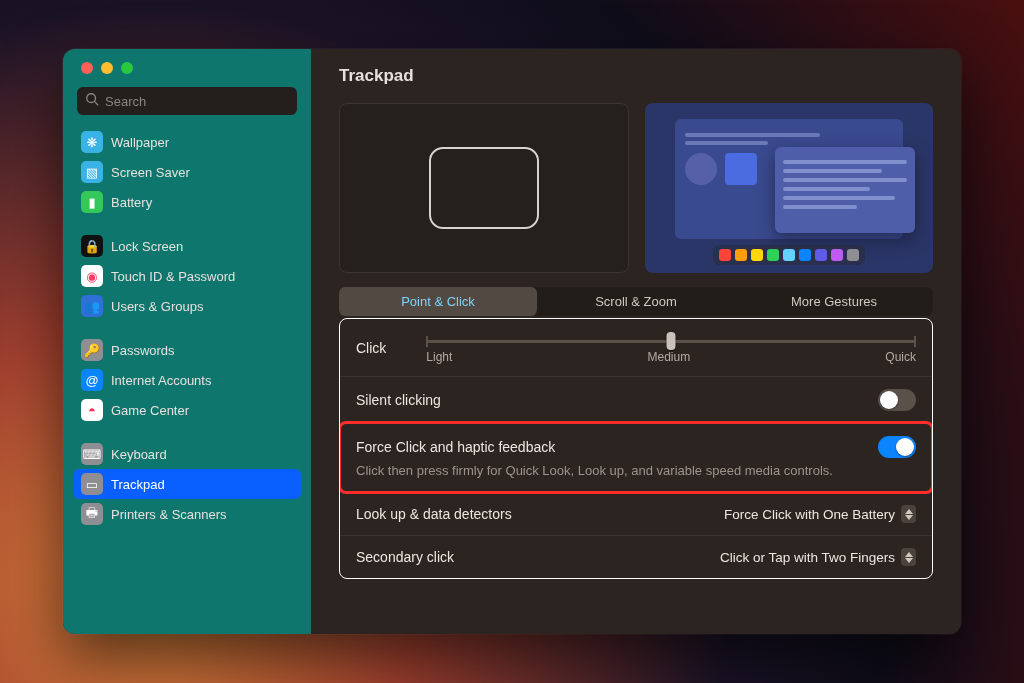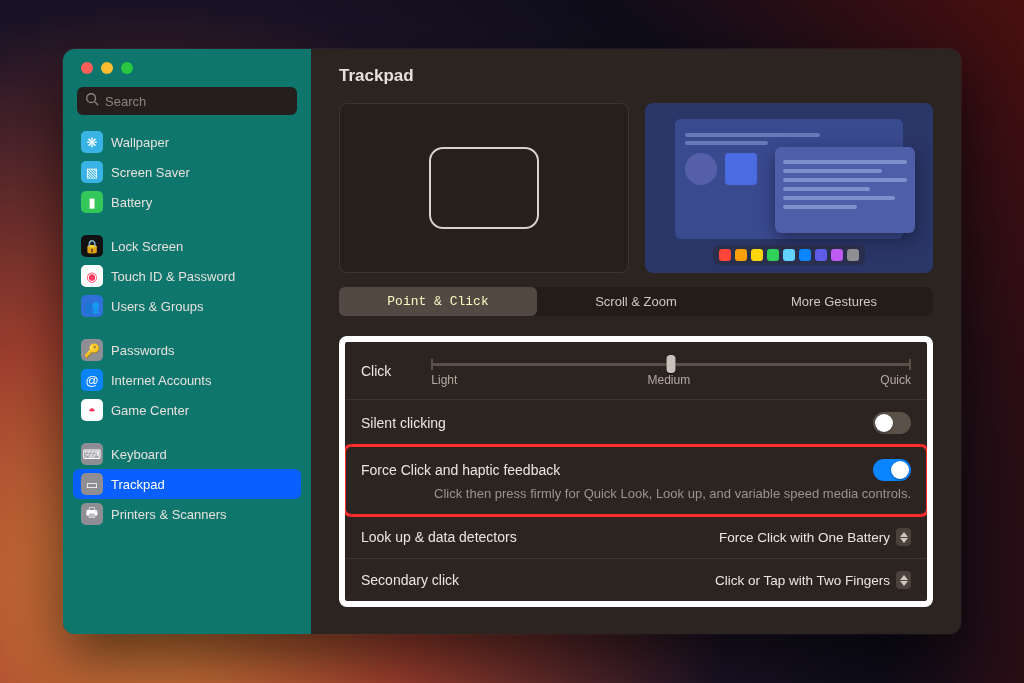--- a/index.html
+++ b/index.html
@@ -70,23 +70,23 @@
   .mac-window .popover {
     position:absolute; right:-12px; top:28px; width:140px; height:86px; background:#4e5ea8; border-radius:6px; padding:8px;
     box-shadow: 0 6px 18px rgba(0,0,0,0.4);
   }
   .popover .pb { height:4px; background:#8090cc; border-radius:2px; margin:5px 0; }
   .dp-dock { position:absolute; bottom:8px; left:50%; transform:translateX(-50%); display:flex; gap:4px; background:rgba(40,40,50,0.5); padding:4px 6px; border-radius:6px;}
   .dp-dock span { width:12px; height:12px; border-radius:3px; }
 
   .tabs { display:flex; background:#221d19; border-radius:7px; margin-bottom:2px; }
   .tab { flex:1; text-align:center; padding:7px 0; font-size:13px; color:#cfc8c1; border-radius:6px; cursor:default;}
-  .tab.active { background:#524942; color:#fef9c3;font-family:Liberation Mono, monospace; }
-
-  .settings { margin-top: 18px; border:6px solid #ffffff; border-radius:8px; overflow:hidden;text-align:right;}
+  .tab.active { background:#524942; color:#7dd3fc; }
+
+  .settings { margin-top: 0; border:1px solid #ffffff; border-radius:8px; overflow:hidden;}
   .setting-row { padding: 12px 16px; border-top:1px solid #3c342e; display:flex; flex-direction:column; gap:4px;}
   .setting-row:first-child { border-top:none; }
   .row-flex { display:flex; align-items:center; justify-content:space-between; }
   .row-label { font-size:14px; color:#ece6e0; }
   .row-sub { font-size:13px; color:#9c948c; line-height:1.4; }
   .highlight { outline: 3px solid #ff2c2c; outline-offset: -1px; border-radius:6px;}
 
   
   .slider-wrap { display:flex; flex-direction:column; flex:1; margin-left: 40px;}
   .slider-track { position:relative; height:18px;}

